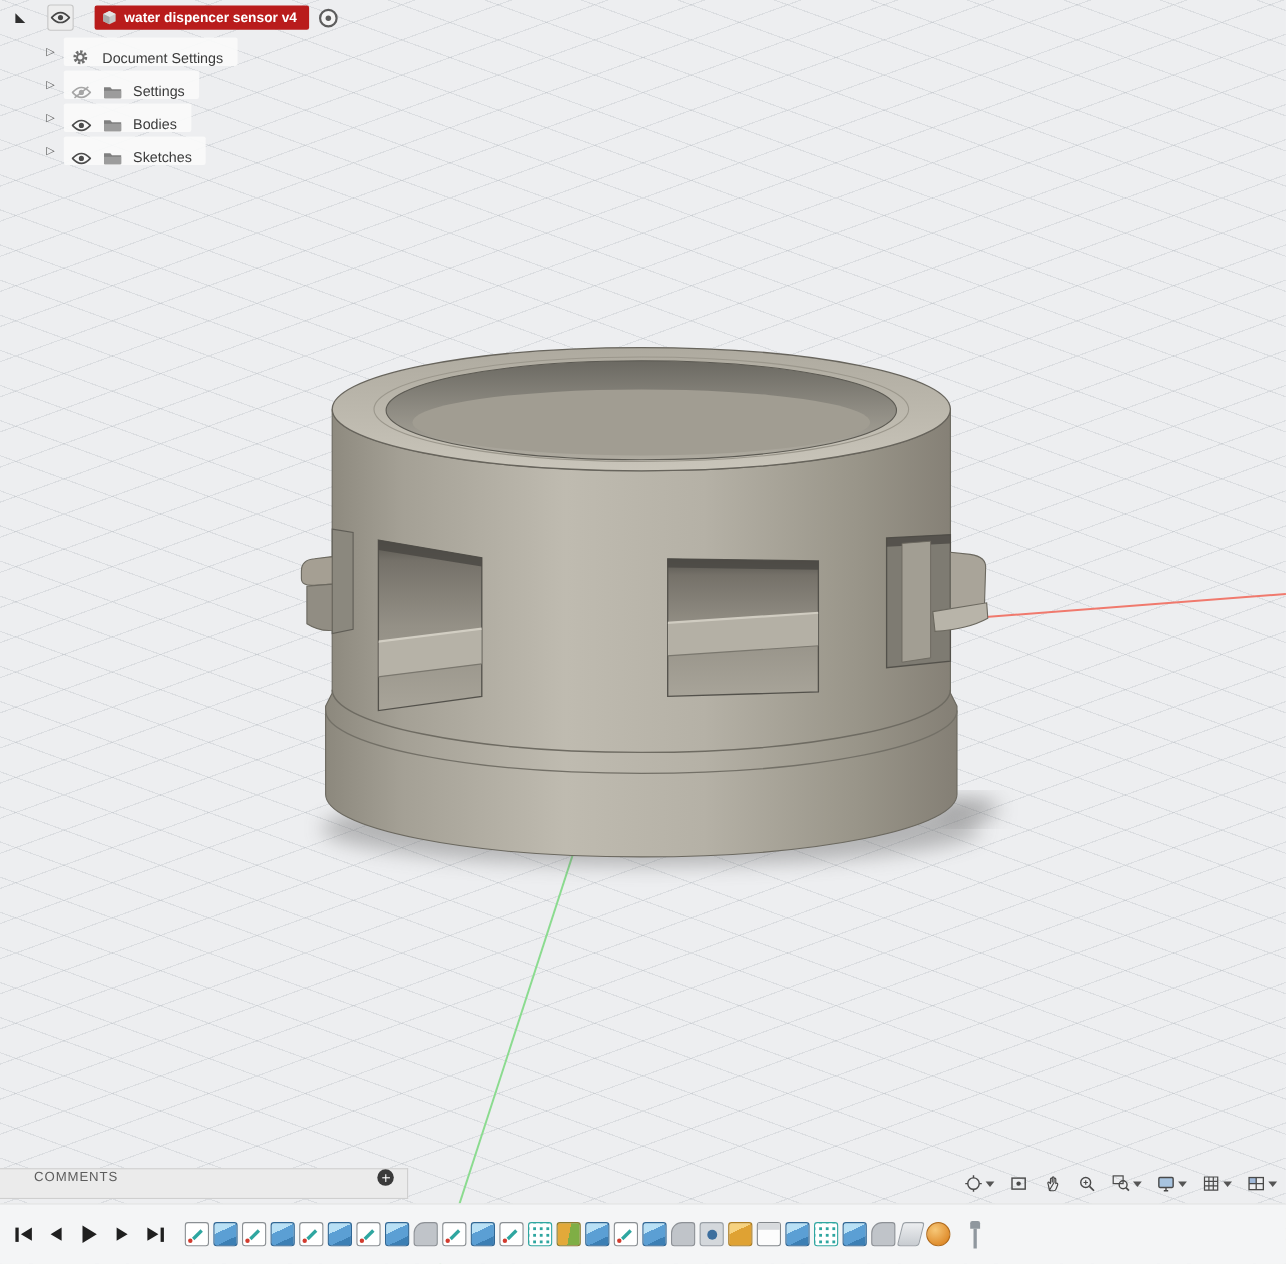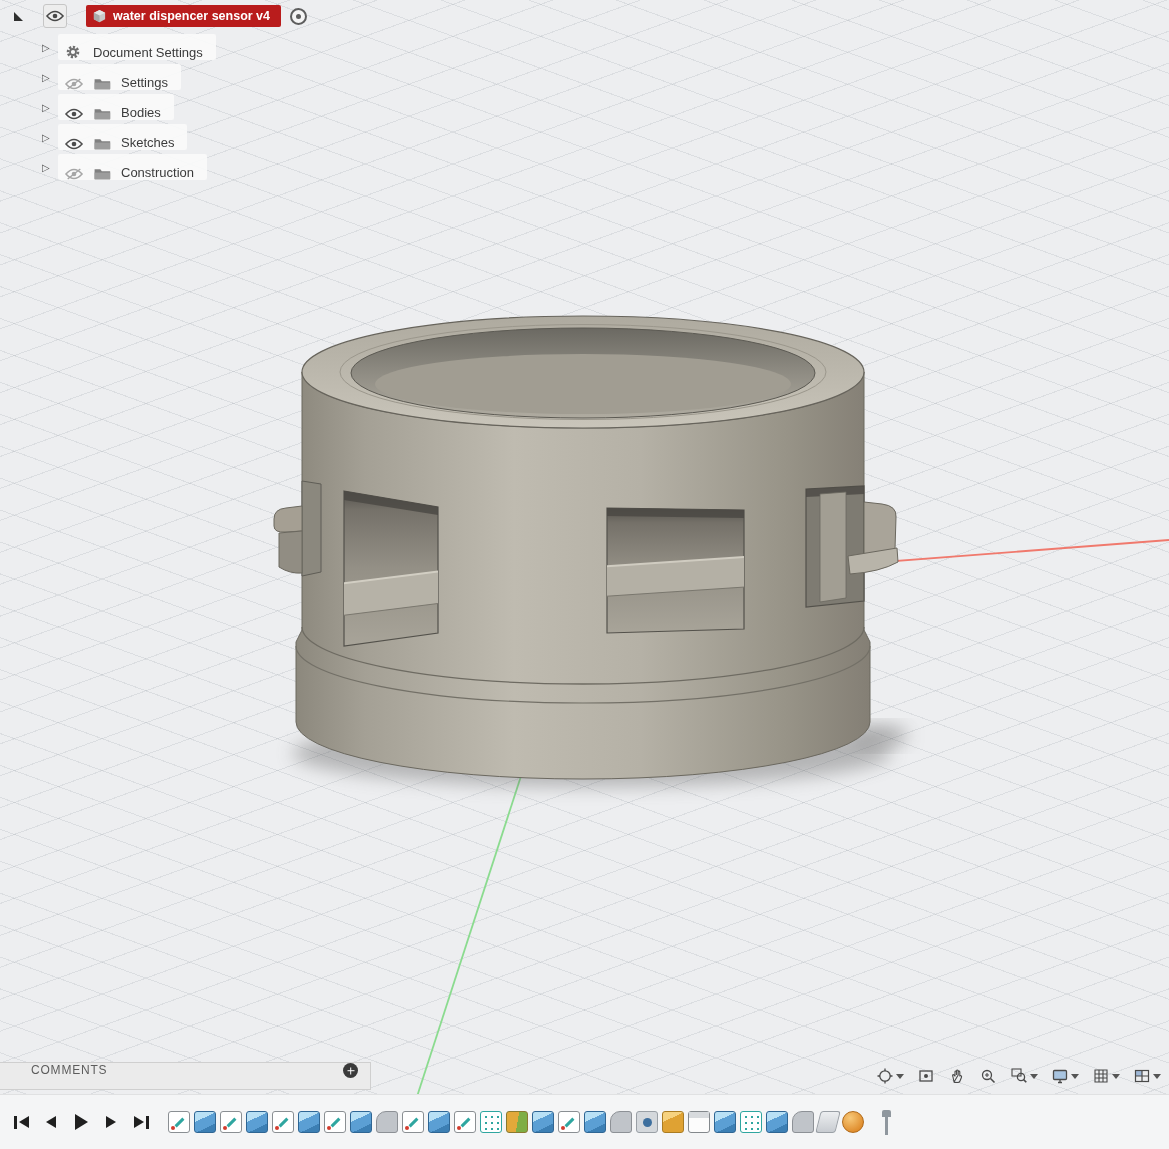--- a/index.html
+++ b/index.html
@@ -257,39 +257,20 @@
         <span class="b-ficon">
           <svg width="18" height="13" viewBox="0 0 18 14">
               <path d="M1,2.5 h6.2 l1.6,2 H17.8 V12.3 a.9.9 0 0 1 -.9.9 H1.9 A.9.9 0 0 1 1,12.3 Z" fill="#808080"></path>
               <rect x="1" y="6" width="16.8" height="7.2" fill="#9c9c9c"></rect>
             </svg>
         </span>
         <span class="b-label">Sketches</span>
       </span>
     </div>
 
-    <div class="b-row">
-      <span class="b-arrow"></span>
-      <span class="b-chip">
-        <span class="b-eye eye-off">
-          <svg width="18" height="12" viewBox="0 0 20 12">
-              <path d="M1,6 Q10,-4 19,6 Q10,16 1,6 Z" fill="none" stroke="currentColor" stroke-width="1.6"></path>
-              <circle cx="10" cy="6" r="2.6" fill="currentColor"></circle>
-              <line x1="3" y1="11.5" x2="17" y2="0.5" stroke="currentColor" stroke-width="1.6"></line>
-            </svg>
-        </span>
-        <span class="b-ficon">
-          <svg width="18" height="13" viewBox="0 0 18 14">
-              <path d="M1,2.5 h6.2 l1.6,2 H17.8 V12.3 a.9.9 0 0 1 -.9.9 H1.9 A.9.9 0 0 1 1,12.3 Z" fill="#808080"></path>
-              <rect x="1" y="6" width="16.8" height="7.2" fill="#9c9c9c"></rect>
-            </svg>
-        </span>
-        <span class="b-label">Construction</span>
-      </span>
-    </div>
   </div>
 
   <div class="comments-bar">
     <span class="comments-label">COMMENTS</span>
     <span class="comments-add"></span>
   </div>
 
   <div class="navbar">
     <div class="nav-btn">
       <svg width="18" height="18" viewBox="0 0 18 18">

